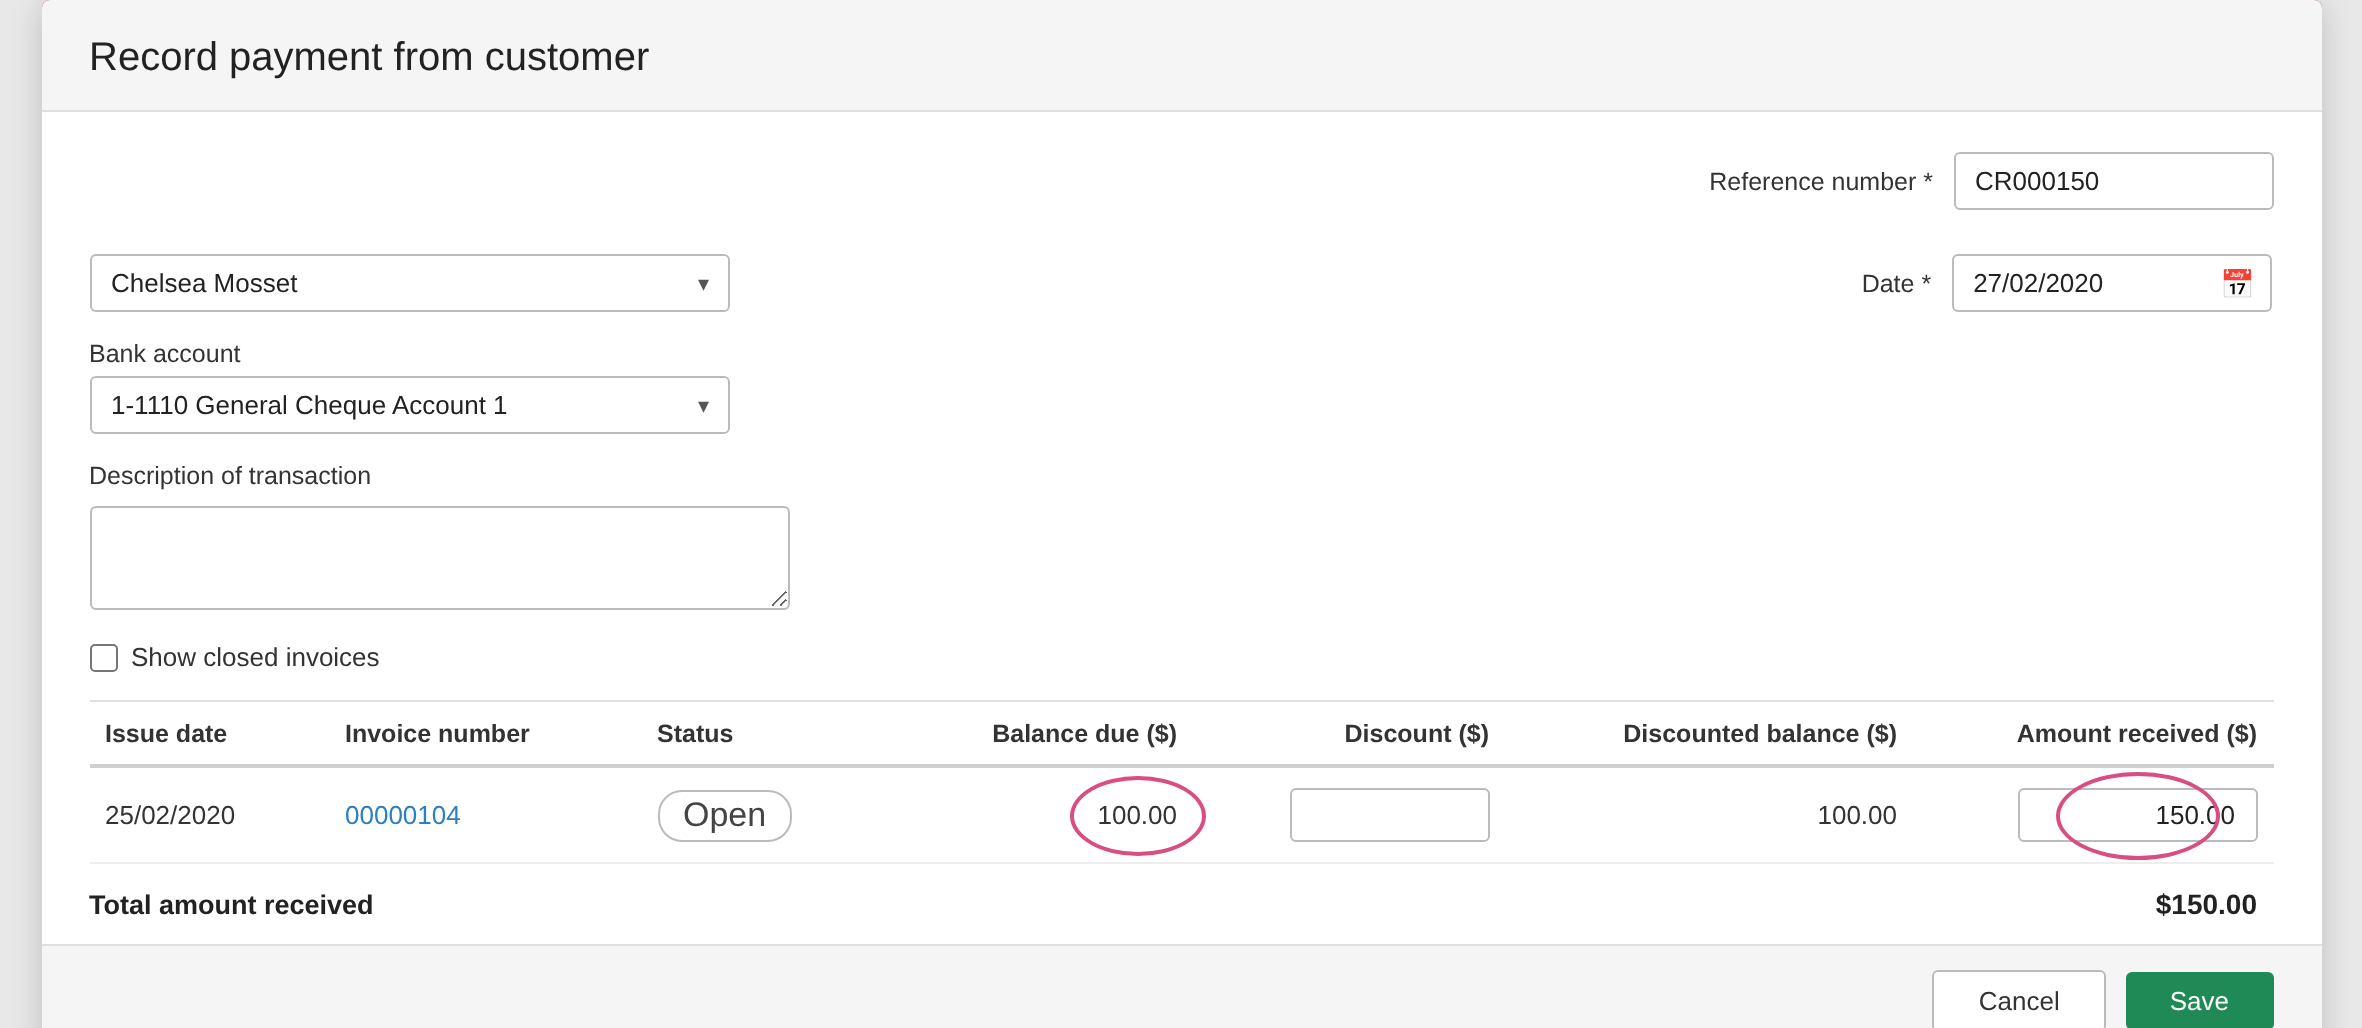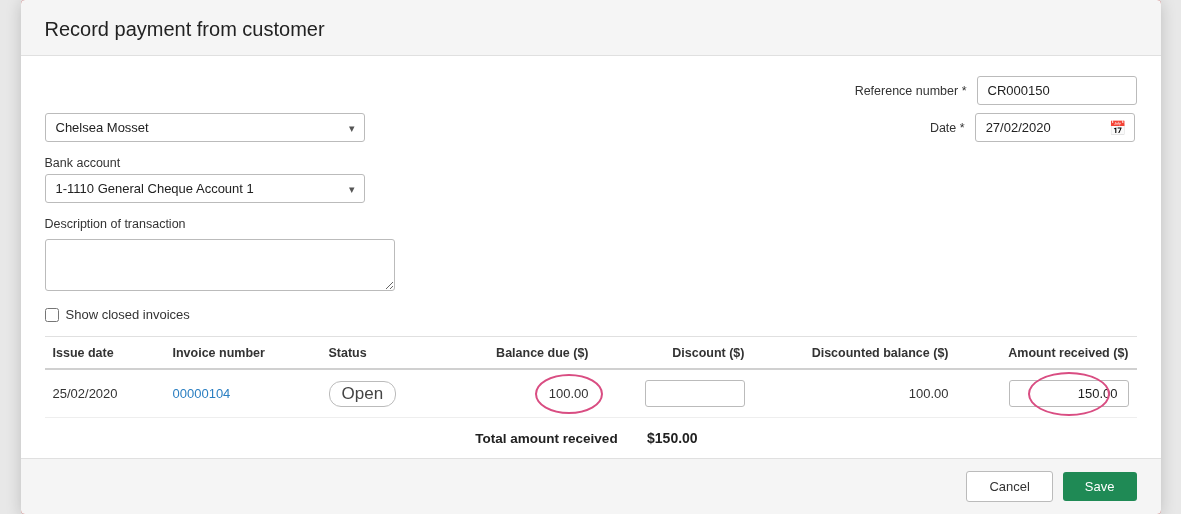--- a/index.html
+++ b/index.html
@@ -81,22 +81,22 @@
       top: 50%;
       transform: translateY(-50%);
       pointer-events: none;
       color: #555;
       font-size: 11px;
     }
     .right-fields {
       margin-left: auto;
       display: flex;
       flex-direction: column;
-      gap: 8px;
-      align-items: flex-start;
+      gap: 22px;
+      align-items: center;
     }
     .right-field-row {
       display: flex;
       align-items: center;
       gap: 10px;
     }
     .right-field-row label {
       font-size: 12.5px;
       color: #333;
       text-align: right;
@@ -254,21 +254,21 @@
       border-radius: 3px;
       padding: 5px 10px;
       font-size: 13px;
       color: #222;
       background: #fff;
       outline: none;
       width: 100px;
     }
     .total-row {
       display: flex;
-      justify-content: center;
+      justify-content: space-between;
       align-items: center;
       padding: 12px 8px 12px 0;
     }
     .total-label {
       font-size: 13.5px;
       font-weight: 600;
       color: #222;
     }
     .total-value {
       font-size: 14px;

